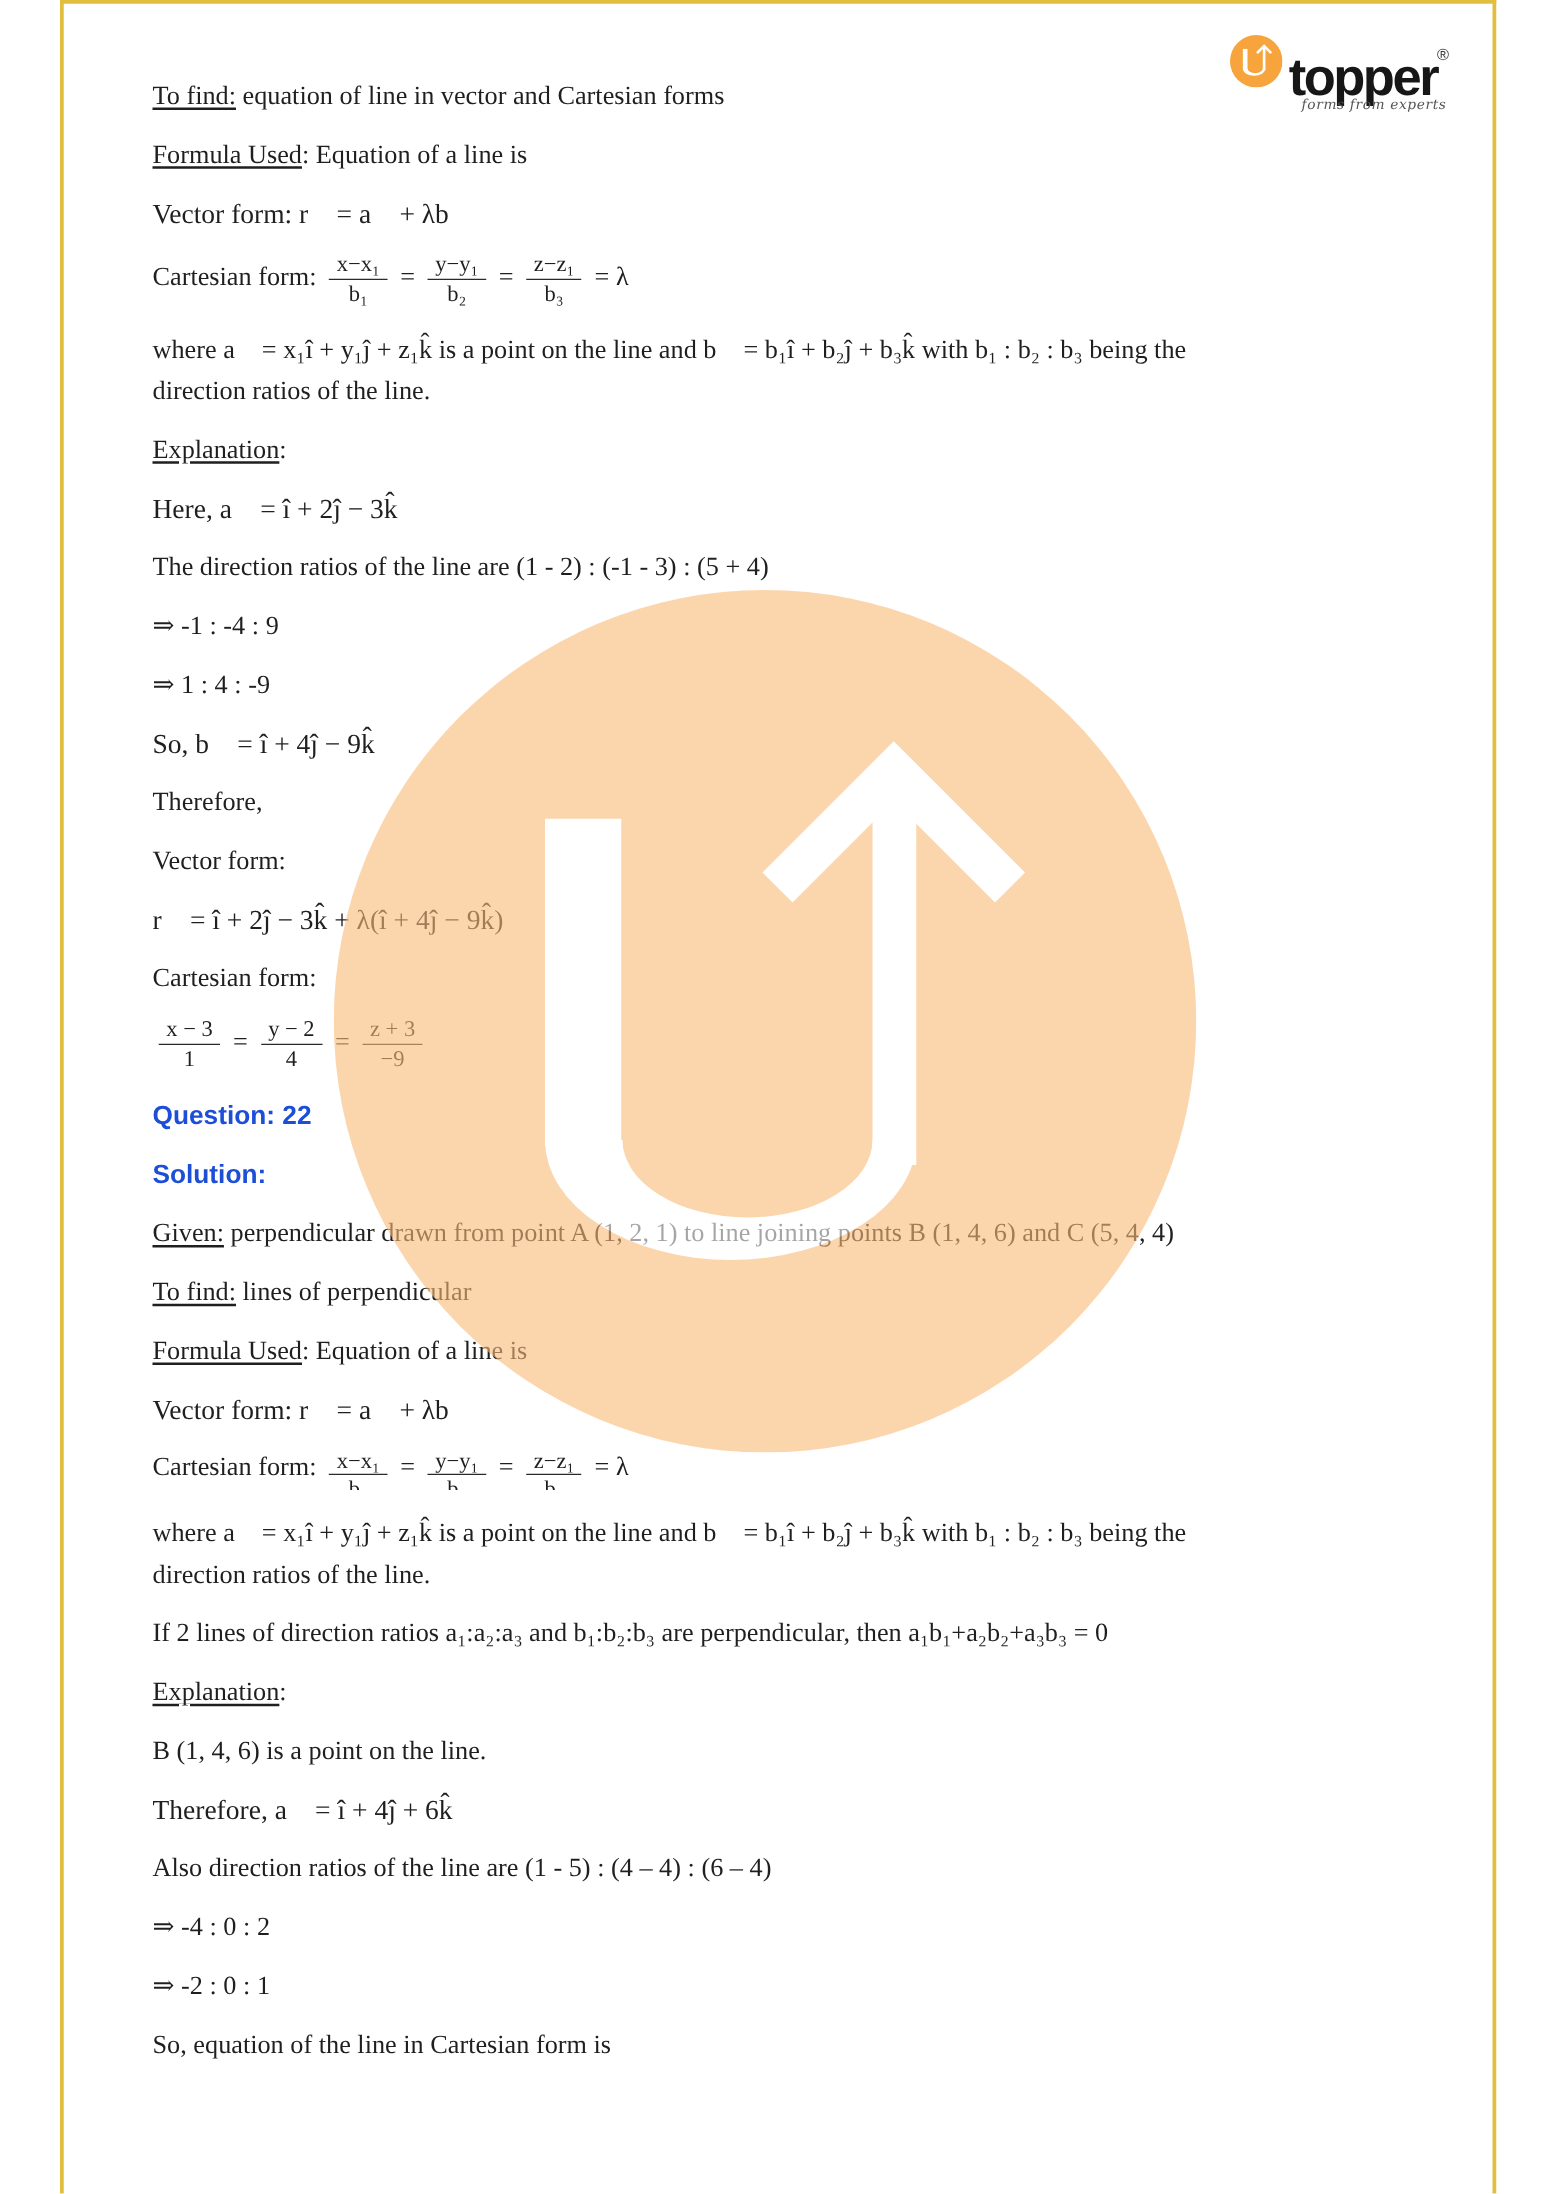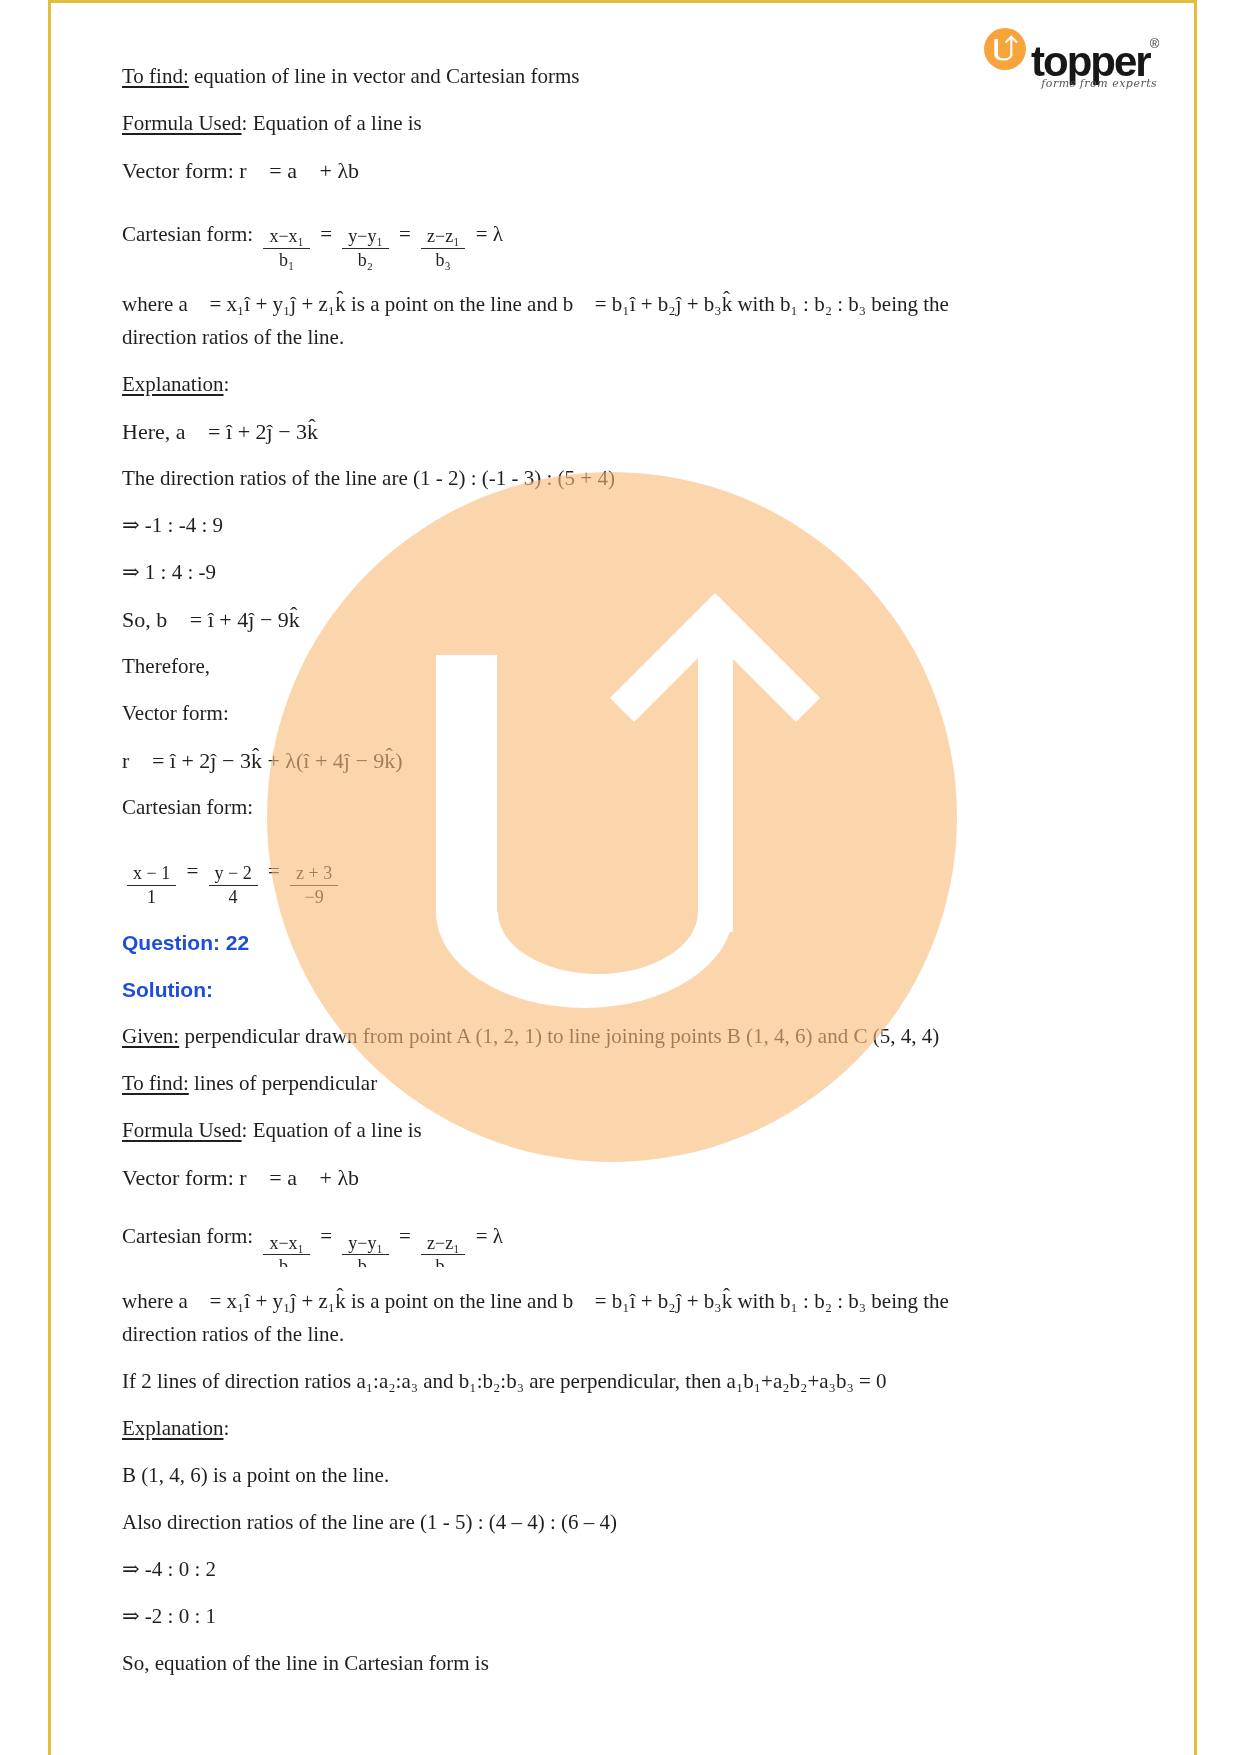--- a/index.html
+++ b/index.html
@@ -17,21 +17,21 @@
                 text-align:right;margin-top:-7px;margin-right:2px;letter-spacing:0.5px;}
   
   .content{position:absolute;left:122px;top:60px;width:1080px;font-size:21px;}
   .p{margin:0 0 14px 0;line-height:33px;}
   .ul{text-decoration:underline;text-underline-offset:3px;}
   .bold{font-family:"Liberation Sans",sans-serif;font-weight:700;color:#1d4ed8;}
   .math{font-size:22px;}
   .mathblock{line-height:1.1;margin-top:4px;margin-bottom:18px;}
   .fr{display:inline-block;text-align:center;vertical-align:middle;margin:0 5px;
       font-size:18px;line-height:1.15;}
-  .fr .n{display:block;border-bottom:1.6px solid #2a2a2a;padding:0 6px 1px 6px;margin-top:25px;}
+  .fr .n{display:block;border-bottom:1.6px solid #2a2a2a;padding:0 6px 1px 6px;}
   .fr .d{display:block;padding-top:1px;}
   .fr .d.clip{height:11px;overflow:hidden;}
   
   .watermark{position:absolute;left:267px;top:472px;width:690px;height:690px;
              opacity:0.6;pointer-events:none;}
 </style>
 </head>
 <body>
 
 <div class="page">
@@ -69,32 +69,33 @@
       <div class="p"><span class="ul">Explanation</span><span>:</span></div>
       <div class="p math"><span>Here, a⃗ = î + 2ĵ − 3k̂</span></div>
       <div class="p"><span>The direction ratios of the line are (1 - 2) : (-1 - 3) : (5 + 4)</span></div>
       <div class="p"><span>⇒ -1 : -4 : 9</span></div>
       <div class="p"><span>⇒ 1 : 4 : -9</span></div>
       <div class="p math"><span>So, b⃗ = î + 4ĵ − 9k̂</span></div>
       <div class="p"><span>Therefore,</span></div>
       <div class="p"><span>Vector form:</span></div>
       <div class="p math"><span>r⃗ = î + 2ĵ − 3k̂ + λ(î + 4ĵ − 9k̂)</span></div>
       <div class="p"><span>Cartesian form:</span></div>
-      <div class="p mathblock"><span class="fr"><span class="n">x − 1</span><span class="d">1</span></span><span> = </span><span class="fr"><span class="n">y − 2</span><span class="d">4</span></span><span> = </span><span class="fr"><span class="n">z + 3</span><span class="d">−9</span></span></div>
+      <div class="p mathblock"><span class="fr"><span class="n">x − 3</span><span class="d">1</span></span><span> = </span><span class="fr"><span class="n">y − 2</span><span class="d">4</span></span><span> = </span><span class="fr"><span class="n">z + 3</span><span class="d">−9</span></span></div>
       <div class="p bold"><span>Question: 22</span></div>
       <div class="p bold"><span>Solution:</span></div>
       <div class="p"><span class="ul">Given:</span><span> perpendicular drawn from point A (1, 2, 1) to line joining points B (1, 4, 6) and C (5, 4, 4)</span></div>
       <div class="p"><span class="ul">To find:</span><span> lines of perpendicular</span></div>
       <div class="p"><span class="ul">Formula Used</span><span>: Equation of a line is</span></div>
       <div class="p math"><span>Vector form: r⃗ = a⃗ + λb⃗</span></div>
       <div class="p mathblock"><span>Cartesian form: </span><span class="fr"><span class="n">x−x₁</span><span class="d clip">b₁</span></span><span> = </span><span class="fr"><span class="n">y−y₁</span><span class="d clip">b₂</span></span><span> = </span><span class="fr"><span class="n">z−z₁</span><span class="d clip">b₃</span></span><span> = λ</span></div>
       <div class="p"><span>where a⃗ = x₁î + y₁ĵ + z₁k̂ is a point on the line and b⃗ = b₁î + b₂ĵ + b₃k̂ with b₁ : b₂ : b₃ being the</span><br><span>direction ratios of the line.</span></div>
       <div class="p"><span>If 2 lines of direction ratios a₁:a₂:a₃ and b₁:b₂:b₃ are perpendicular, then a₁b₁+a₂b₂+a₃b₃ = 0</span></div>
       <div class="p"><span class="ul">Explanation</span><span>:</span></div>
       <div class="p"><span>B (1, 4, 6) is a point on the line.</span></div>
+      <div class="p math"><span>Therefore, a⃗ = î + 4ĵ + 6k̂</span></div>
       <div class="p"><span>Also direction ratios of the line are (1 - 5) : (4 – 4) : (6 – 4)</span></div>
       <div class="p"><span>⇒ -4 : 0 : 2</span></div>
       <div class="p"><span>⇒ -2 : 0 : 1</span></div>
       <div class="p"><span>So, equation of the line in Cartesian form is</span></div>
     </div>
 
   <svg class="watermark" viewBox="0 0 690 690">
     <circle cx="345" cy="345" r="345" fill="#FABB78"></circle>
     <use href="#u-mark"></use>
   </svg>

